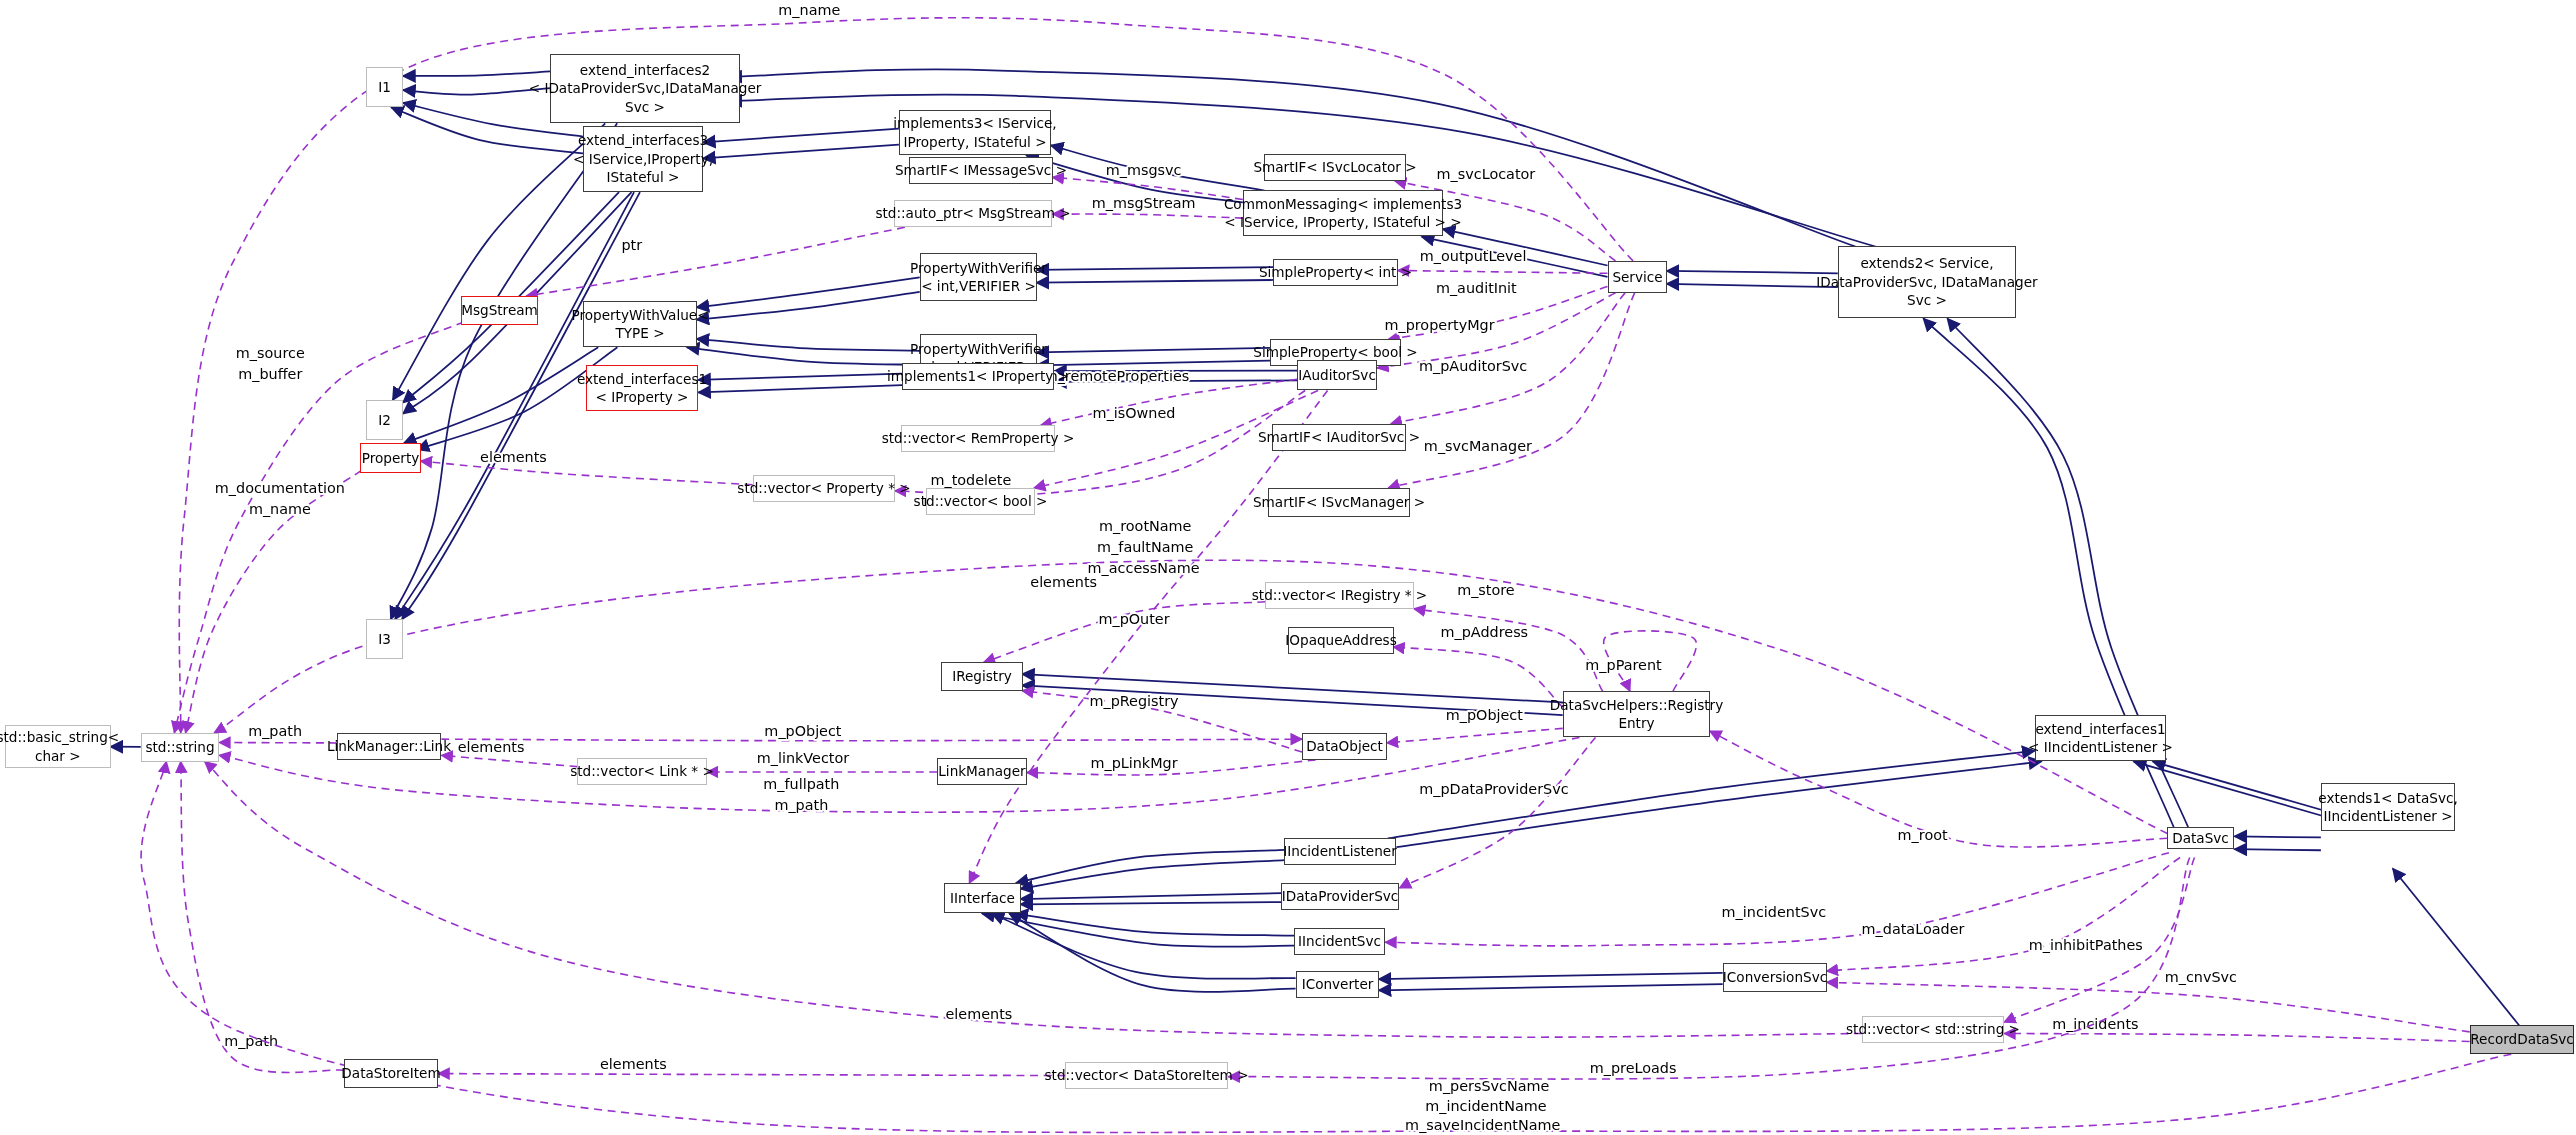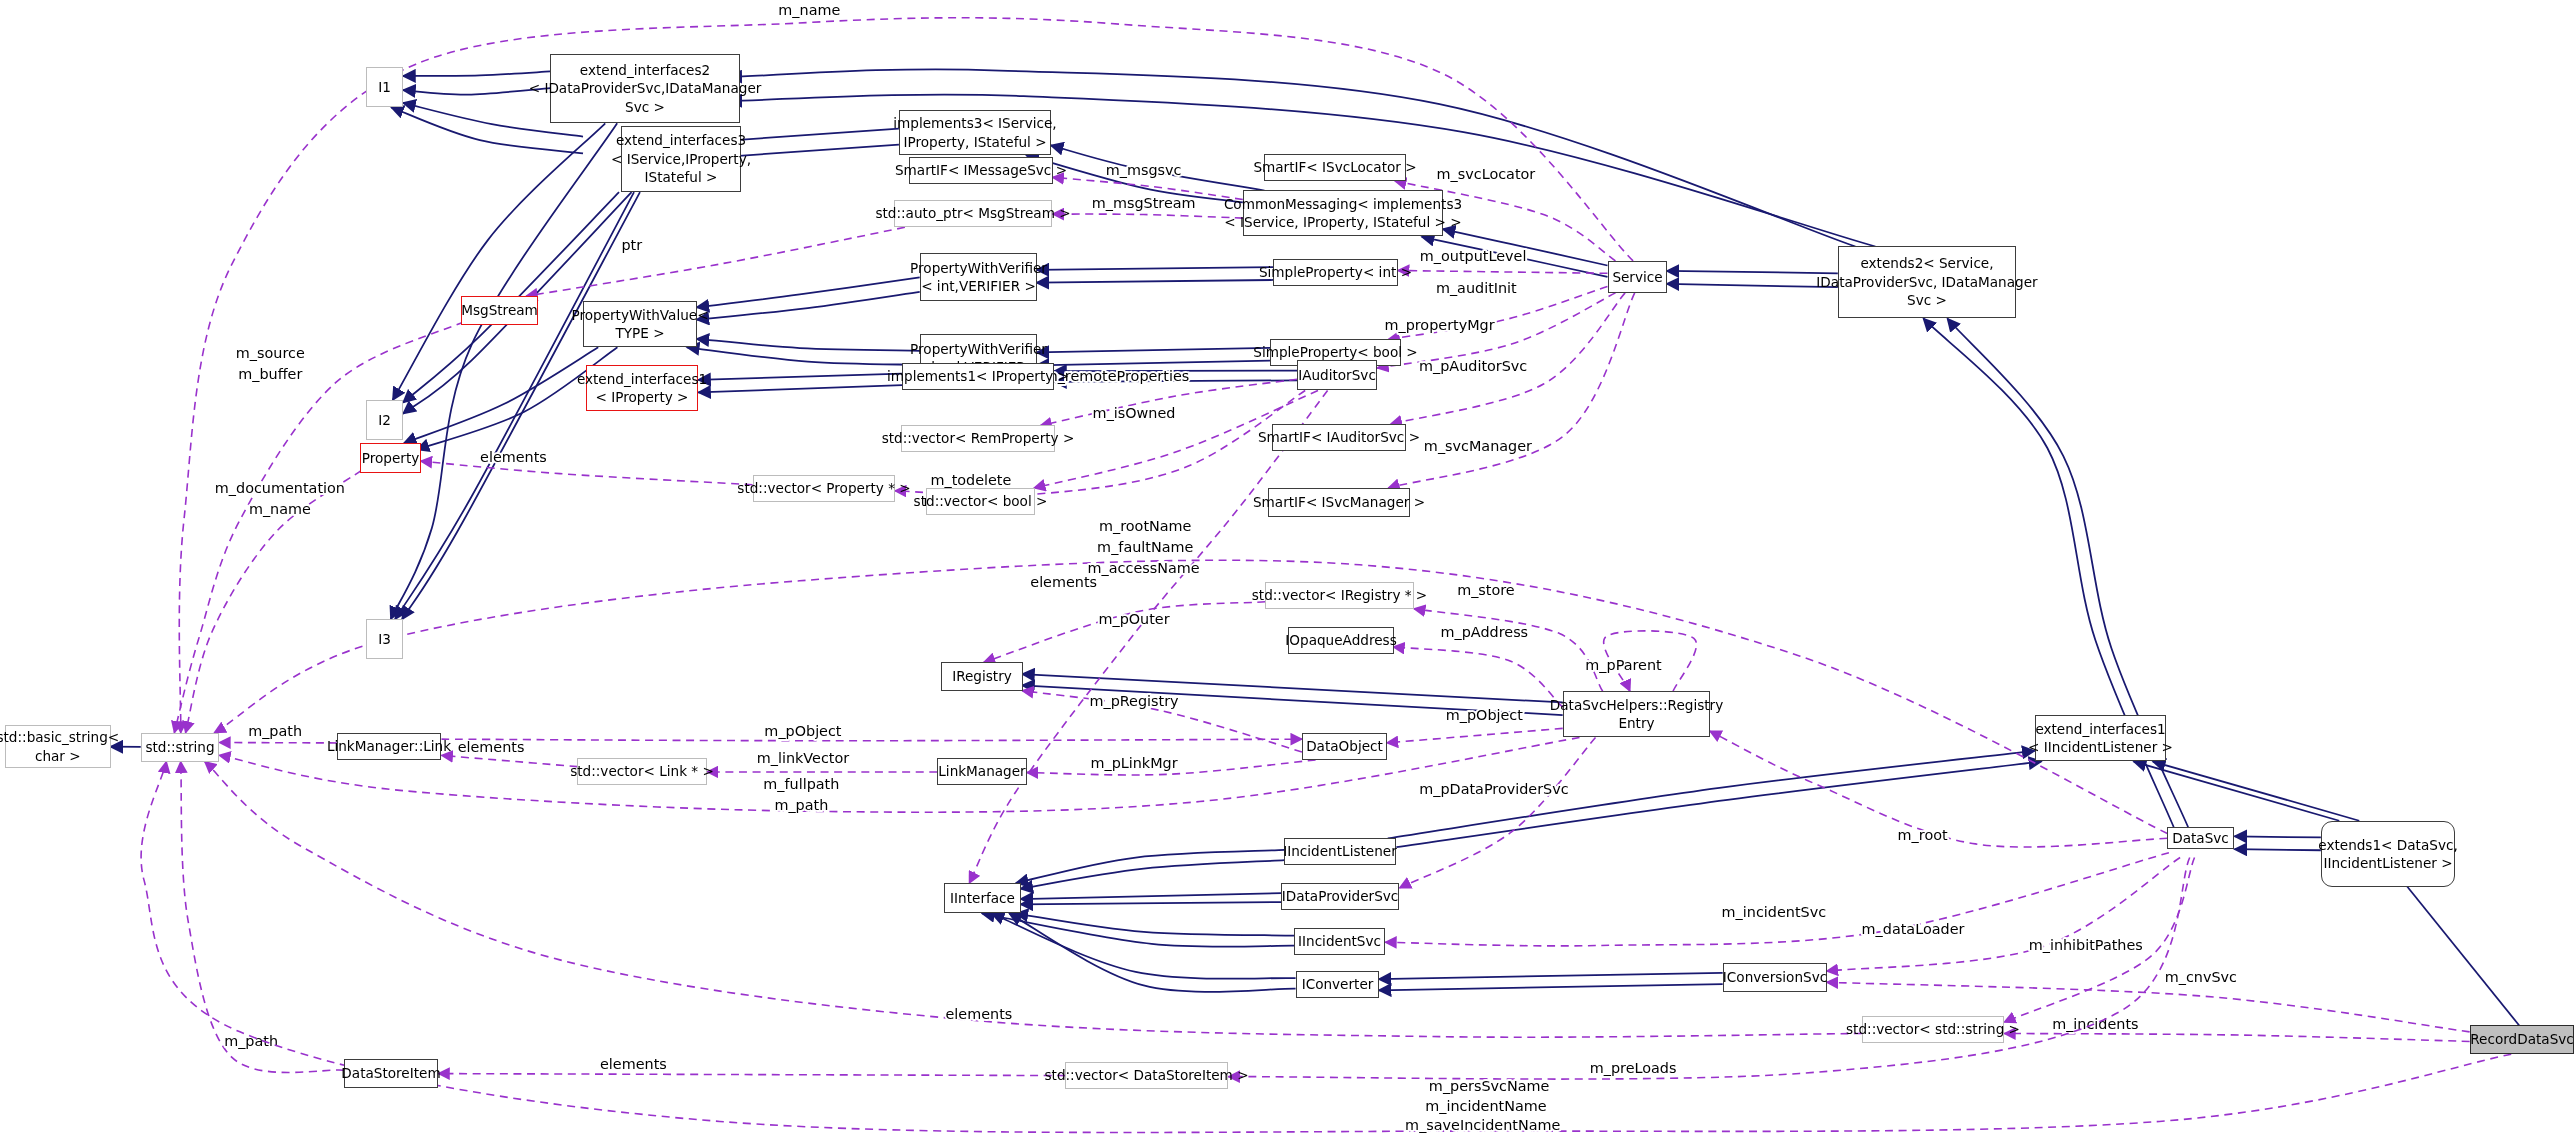--- a/index.html
+++ b/index.html
@@ -187,21 +187,21 @@
       <div>I2</div>
     </div>
     <div class="box g" style="left: 366px; top: 619px; width: 37px; height: 40px;">
       <div>I3</div>
     </div>
     <div class="box b" style="left: 550px; top: 54px; width: 190px; height: 69px;">
       <div>extend_interfaces2</div>
       <div>&lt; IDataProviderSvc,IDataManager</div>
       <div>Svc &gt;</div>
     </div>
-    <div class="box b" style="left: 583px; top: 126px; width: 120px; height: 66px; margin-left: 38px;">
+    <div class="box b" style="left: 583px; top: 126px; width: 120px; height: 66px;">
       <div>extend_interfaces3</div>
       <div>&lt; IService,IProperty,</div>
       <div>IStateful &gt;</div>
     </div>
     <div class="box b" style="left: 899px; top: 110px; width: 152px; height: 45px;">
       <div>implements3&lt; IService,</div>
       <div>IProperty, IStateful &gt;</div>
     </div>
     <div class="box b" style="left: 909px; top: 157px; width: 144px; height: 27px;">
       <div>SmartIF&lt; IMessageSvc &gt;</div>
@@ -323,21 +323,21 @@
     <div class="box b" style="left: 1723px; top: 963px; width: 104px; height: 29px;">
       <div>IConversionSvc</div>
     </div>
     <div class="box b" style="left: 2035px; top: 715px; width: 131px; height: 46px;">
       <div>extend_interfaces1</div>
       <div>&lt; IIncidentListener &gt;</div>
     </div>
     <div class="box b" style="left: 2167px; top: 827px; width: 67px; height: 22px;">
       <div>DataSvc</div>
     </div>
-    <div class="box b" style="left: 2321px; top: 821px; width: 134px; height: 66px; border-radius: 11px;">
+    <div class="box b" style="left: 2321px; top: 783px; width: 134px; height: 48px;">
       <div>extends1&lt; DataSvc,</div>
       <div>IIncidentListener &gt;</div>
     </div>
     <div class="box hl" style="left: 2470px; top: 1025px; width: 104px; height: 29px;">
       <div>RecordDataSvc</div>
     </div>
     <div class="box g" style="left: 1862px; top: 1016px; width: 142px; height: 27px;">
       <div>std::vector&lt; std::string &gt;</div>
     </div>
     <div class="box b" style="left: 344px; top: 1059px; width: 94px; height: 29px;">

